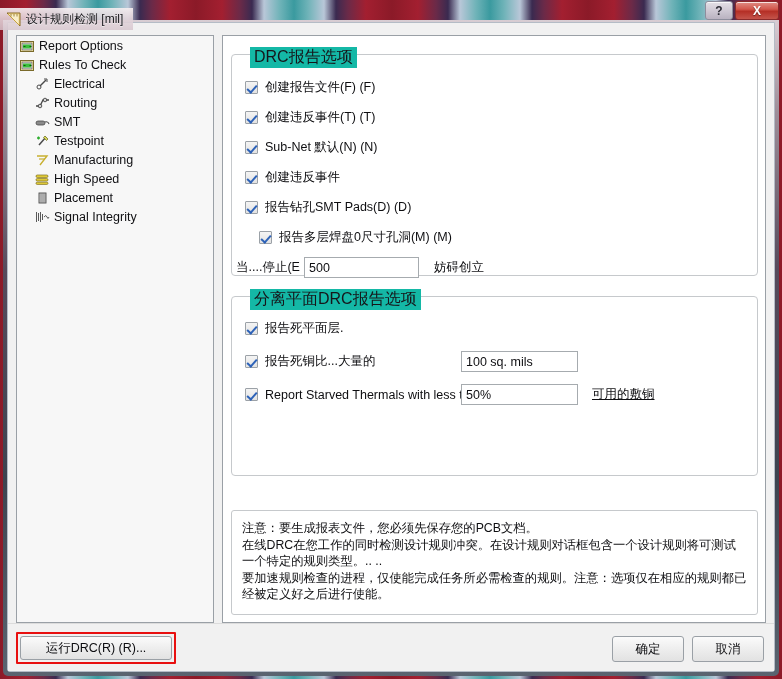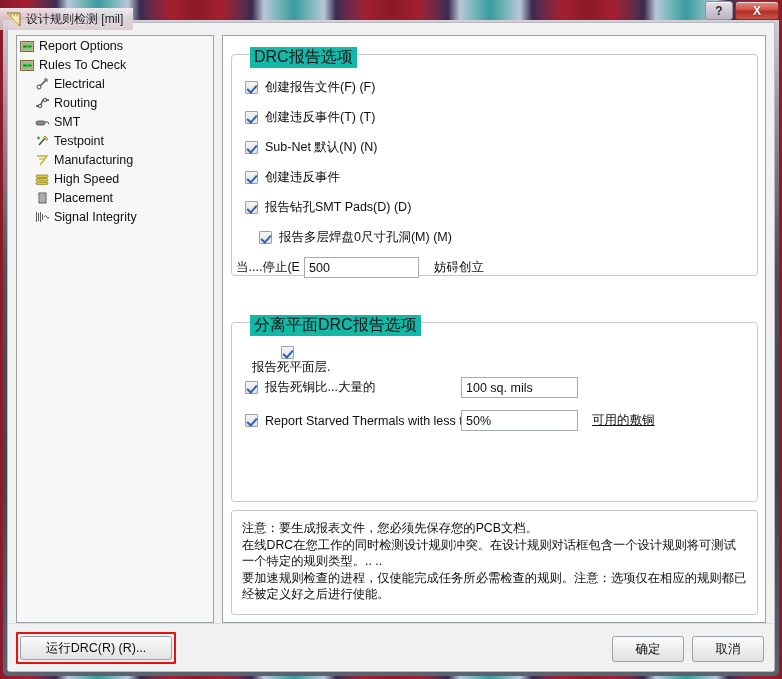--- a/index.html
+++ b/index.html
@@ -422,24 +422,24 @@
           <span class="row-label">报告多层焊盘0尺寸孔洞(M) (M)</span>
         </div>
 
         <div class="row" style="left:4px; top:202px;">
           <span class="plain-label clip-label" style="width:68px;">当....停止(E</span>
           <input class="txtinput" style="width: 115px; margin-left: 0px;" type="text" value="500">
           <span class="plain-label" style="margin-left:15px;">妨碍创立</span>
         </div>
       </div>
 
-      <div class="groupbox" style="left:8px; top:260px; width:527px; height:180px;margin-top:26px;">
+      <div class="groupbox" style="left:8px; top:260px; width:527px; height:180px;">
         <span class="group-title">分离平面DRC报告选项</span>
 
-        <div class="row" style="left:13px; top:23px;flex-direction:column;">
+        <div class="row" style="left:13px; top:23px;">
           <span class="cbx"></span>
           <span class="row-label">报告死平面层.</span>
         </div>
 
         <div class="row" style="left:13px; top:54px; width:500px;">
           <span class="cbx"></span>
           <span class="row-label clip-label" style="width:196px;">报告死铜比...大量的</span>
           <input class="txtinput" style="width: 117px;" type="text" value="100 sq. mils">
         </div>
 

